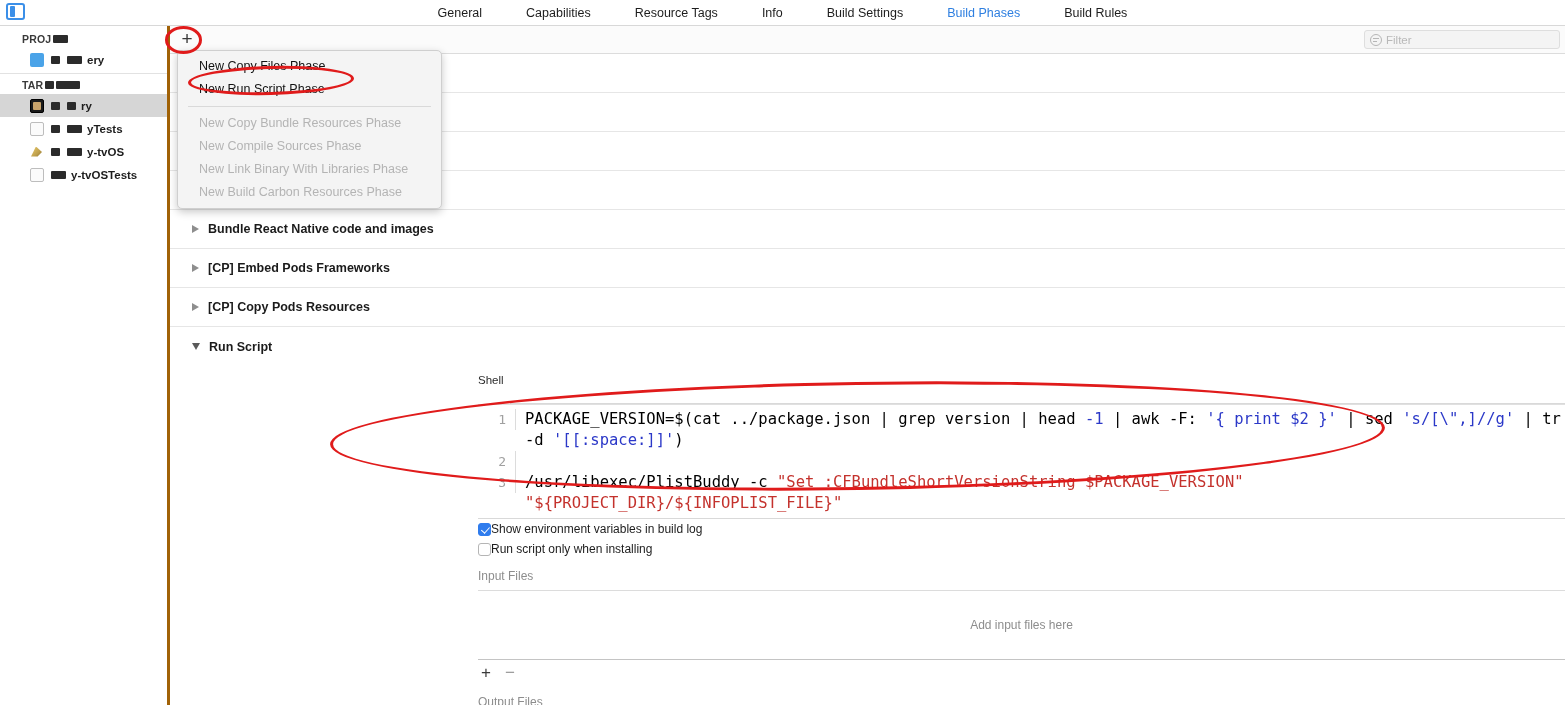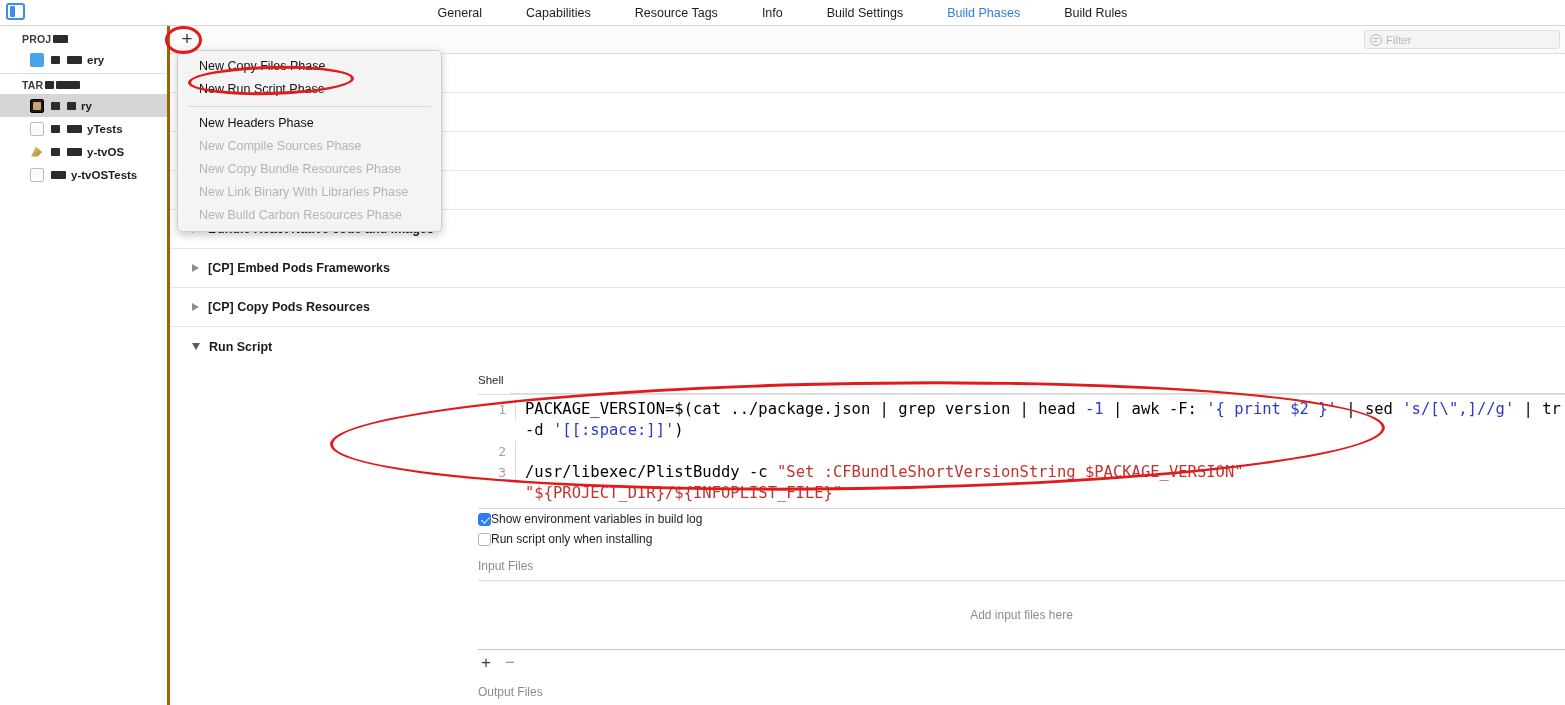--- a/index.html
+++ b/index.html
@@ -144,21 +144,21 @@
   }
   .phase-title {
     font-size: 12.5px; font-weight: bold; color: #1b1b1b; white-space: nowrap;
   }
   .phase-row.blank { height: 39px; }
 
   
   .script-body { position: relative; width: 100%; padding-left: 0px; }
   .shell-row {
     display: flex; align-items: center; gap: 9px;
-    padding: 8px 0 7px 308px;
+    padding: 8px 0 17px 308px;
   }
   .shell-label { font-size: 11.5px; color: #2b2b2b; }
   .shell-value {
     font-size: 11.5px; color: #2b2b2b;
     flex: 1; border-bottom: 0px; padding-left: 2px;
   }
   .shell-divider {
     height: 1px; background: #d9d9d9; margin-left: 340px; margin-right: 0;
   }
 
@@ -396,23 +396,22 @@
 
       <div class="files-label">Output Files</div>
 
     </div>
   </div>
 
   <div class="menu">
     <div class="menu-item">New Copy Files Phase</div>
     <div class="menu-item">New Run Script Phase</div>
     <div class="menu-sep"></div>
-    <div class="menu-item">New Headers Phase</div>
+    <div class="menu-item disabled">New Copy Bundle Resources Phase</div>
     <div class="menu-item disabled">New Compile Sources Phase</div>
-    <div class="menu-item disabled">New Copy Bundle Resources Phase</div>
     <div class="menu-item disabled">New Link Binary With Libraries Phase</div>
     <div class="menu-item disabled">New Build Carbon Resources Phase</div>
   </div>
 
   <div class="annot ell" id="ell-plus"></div>
   <div class="annot ell" id="ell-menu"></div>
   <div class="annot ell" id="ell-code"></div>
 
 </div>
 

